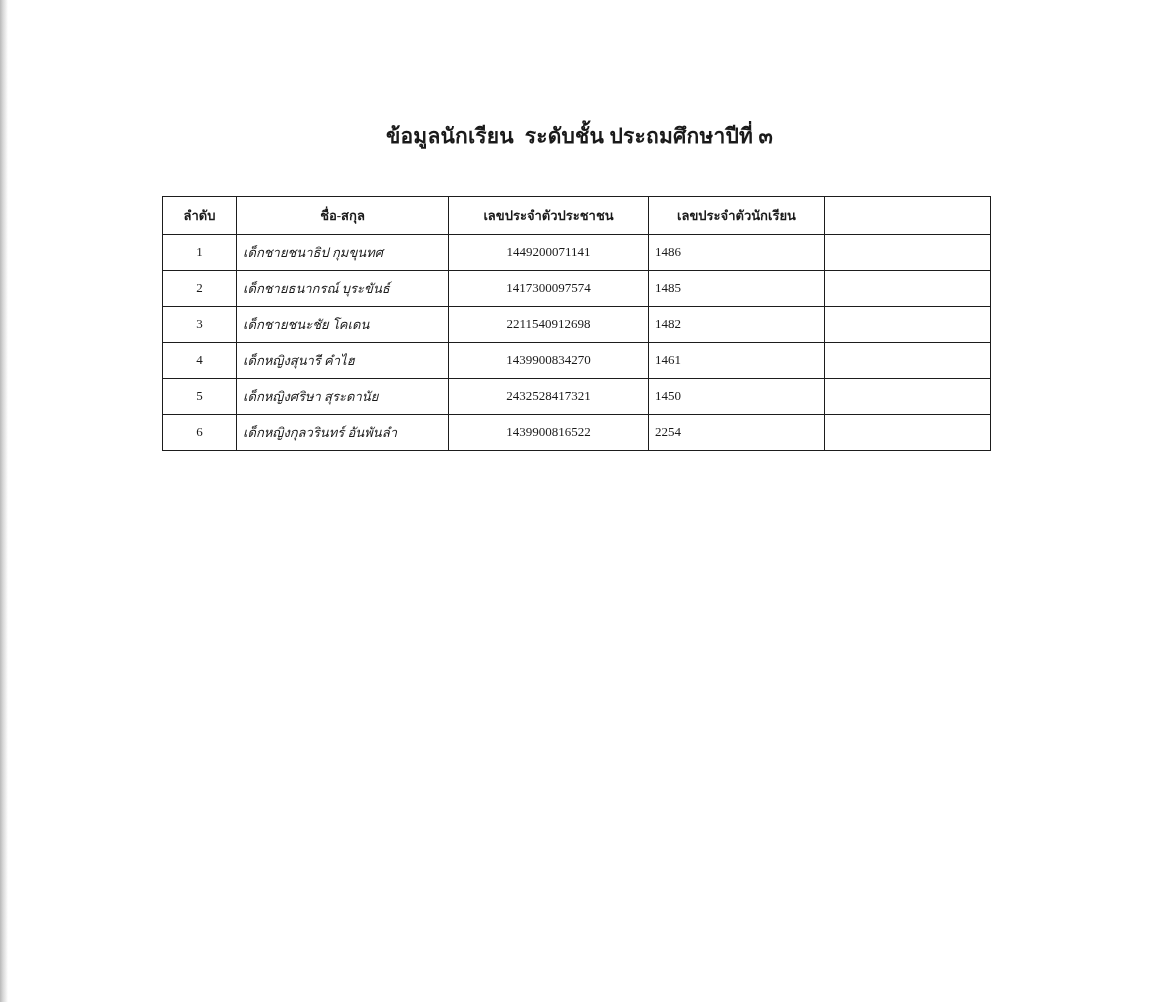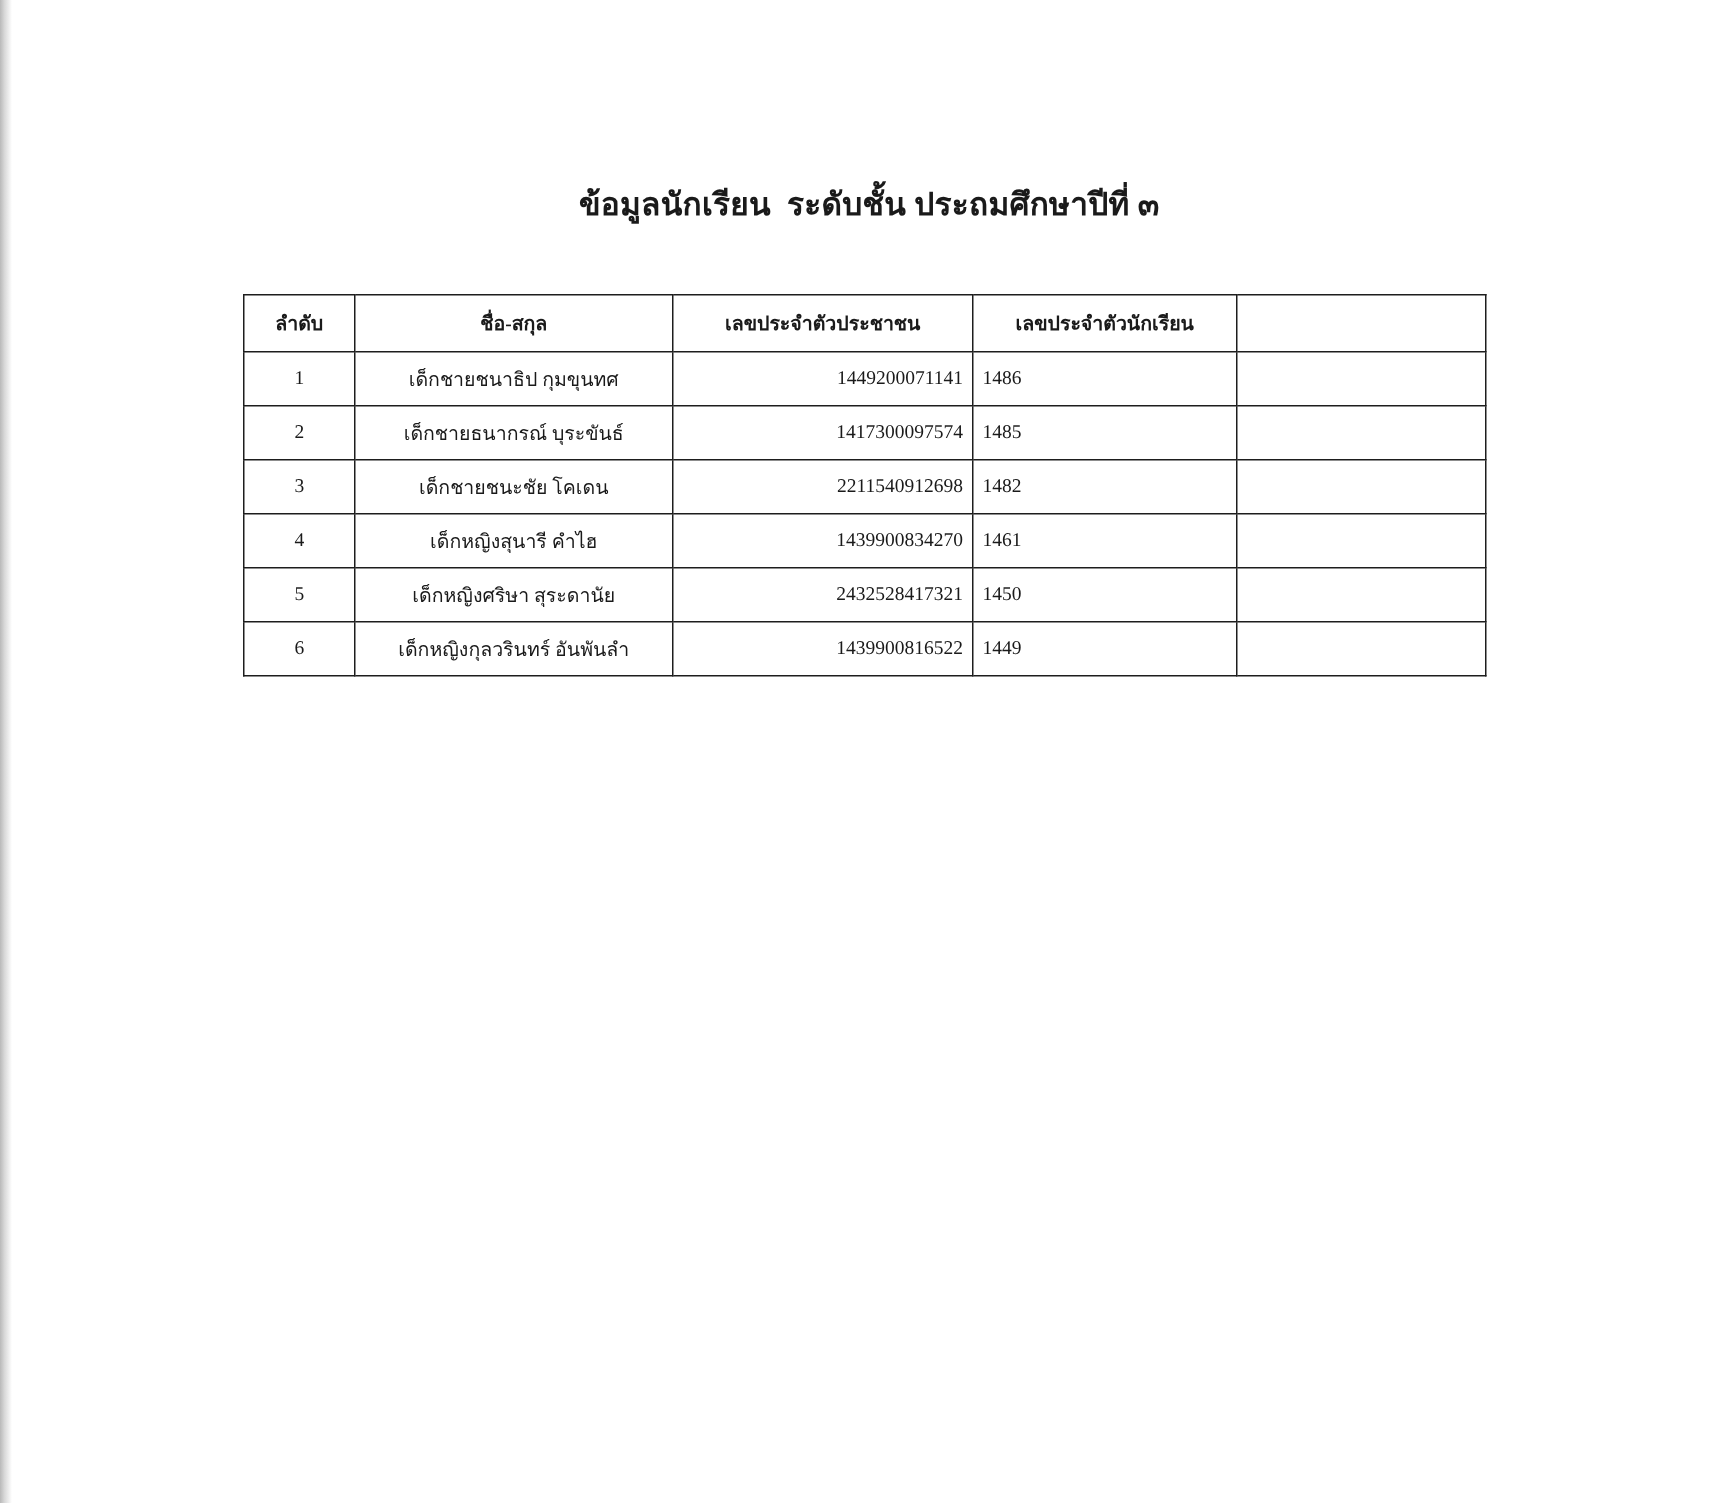--- a/index.html
+++ b/index.html
@@ -81,22 +81,22 @@
     text-align: center;
     height: 37px;
   }
   col.c-no    { width: 74px; }
   col.c-name  { width: 212px; }
   col.c-cid   { width: 200px; }
   col.c-sid   { width: 176px; }
   col.c-blank { width: 166px; }
 
   td.cell-no    { text-align: center; }
-  td.cell-name  { text-align: center; padding-left: 4px; padding-right: 0; }
-  td.cell-cid   { text-align: right; padding-left: 6px; }
+  td.cell-name  { text-align: left; padding-left: 4px; padding-right: 0; font-style: italic; }
+  td.cell-cid   { text-align: center; padding-left: 6px; }
   td.cell-sid   { }
   td.cell-blank { text-align: center; }
 </style>
 </head>
 <body>
 
 <div class="page">
   <div class="edge-shadow"></div>
 
   <div class="doc-body">
@@ -156,21 +156,21 @@
             <td class="cell-no">5</td>
             <td class="cell-name">เด็กหญิงศริษา สุระดานัย</td>
             <td class="cell-cid">2432528417321</td>
             <td class="cell-sid">1450</td>
             <td class="cell-blank"></td>
           </tr>
           <tr>
             <td class="cell-no">6</td>
             <td class="cell-name">เด็กหญิงกุลวรินทร์  อันพันลำ</td>
             <td class="cell-cid">1439900816522</td>
-            <td class="cell-sid">1449</td>
+            <td class="cell-sid">2254</td>
             <td class="cell-blank"></td>
           </tr>
         </tbody>
       </table>
     </div>
 
   </div>
 </div>
 
 </body></html>

